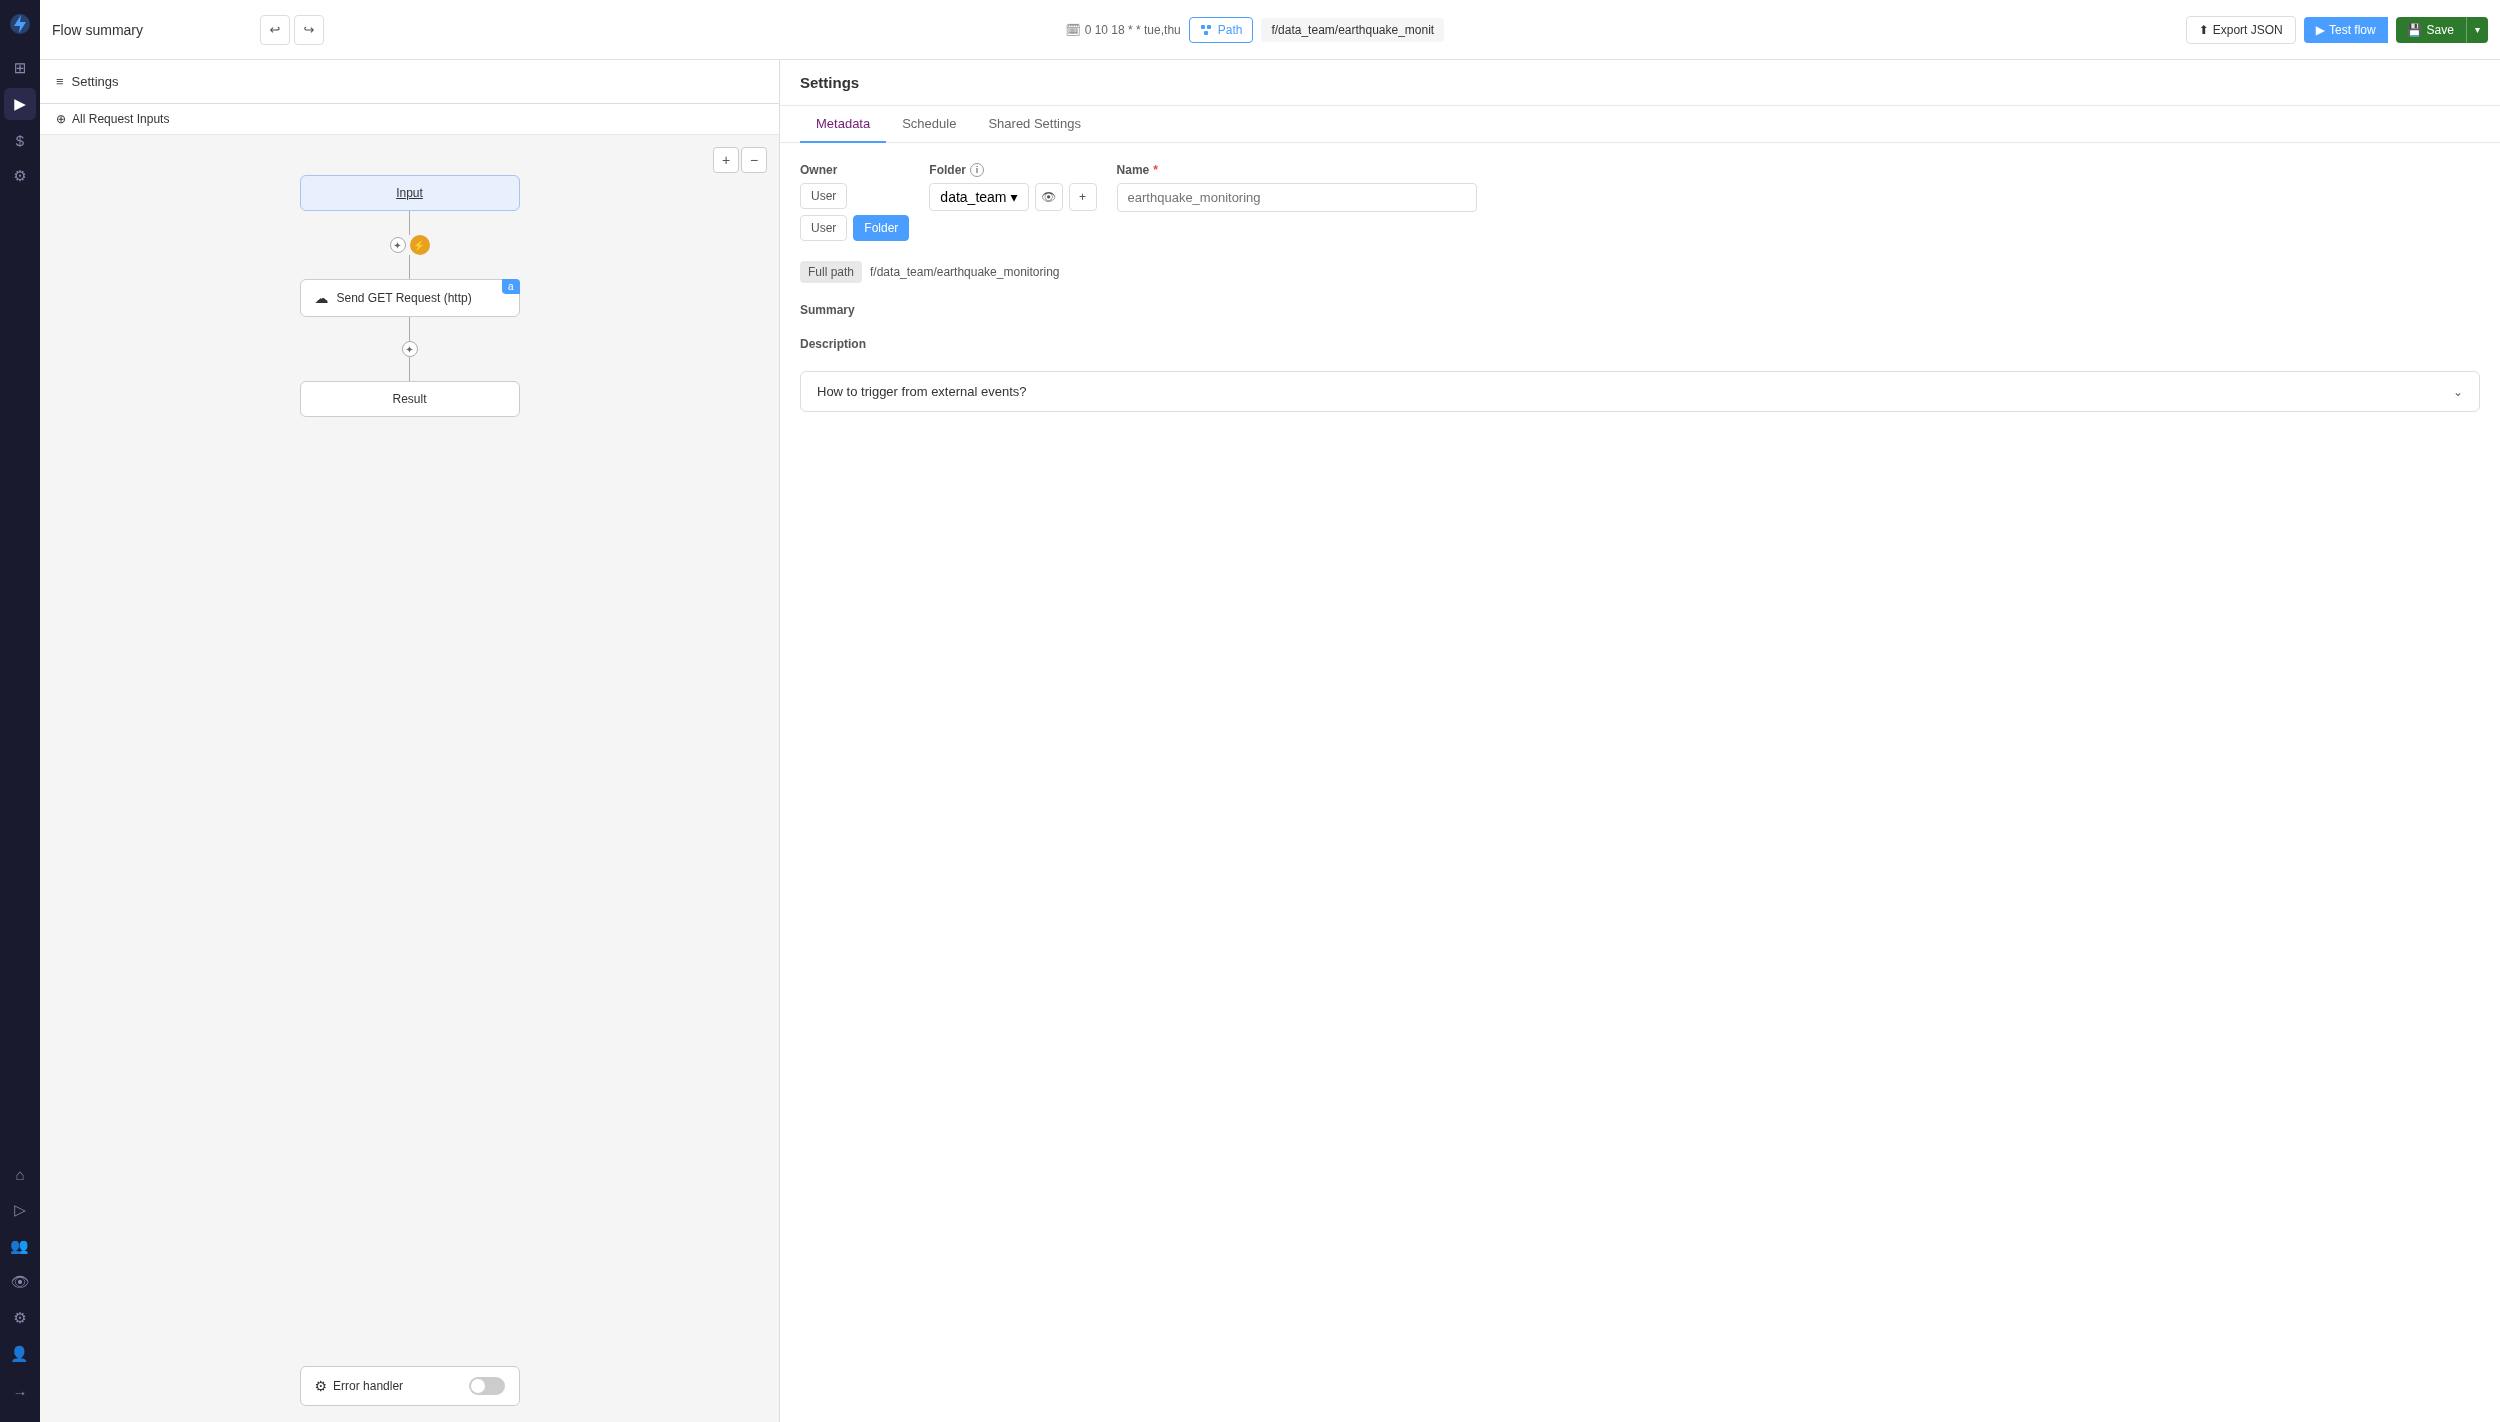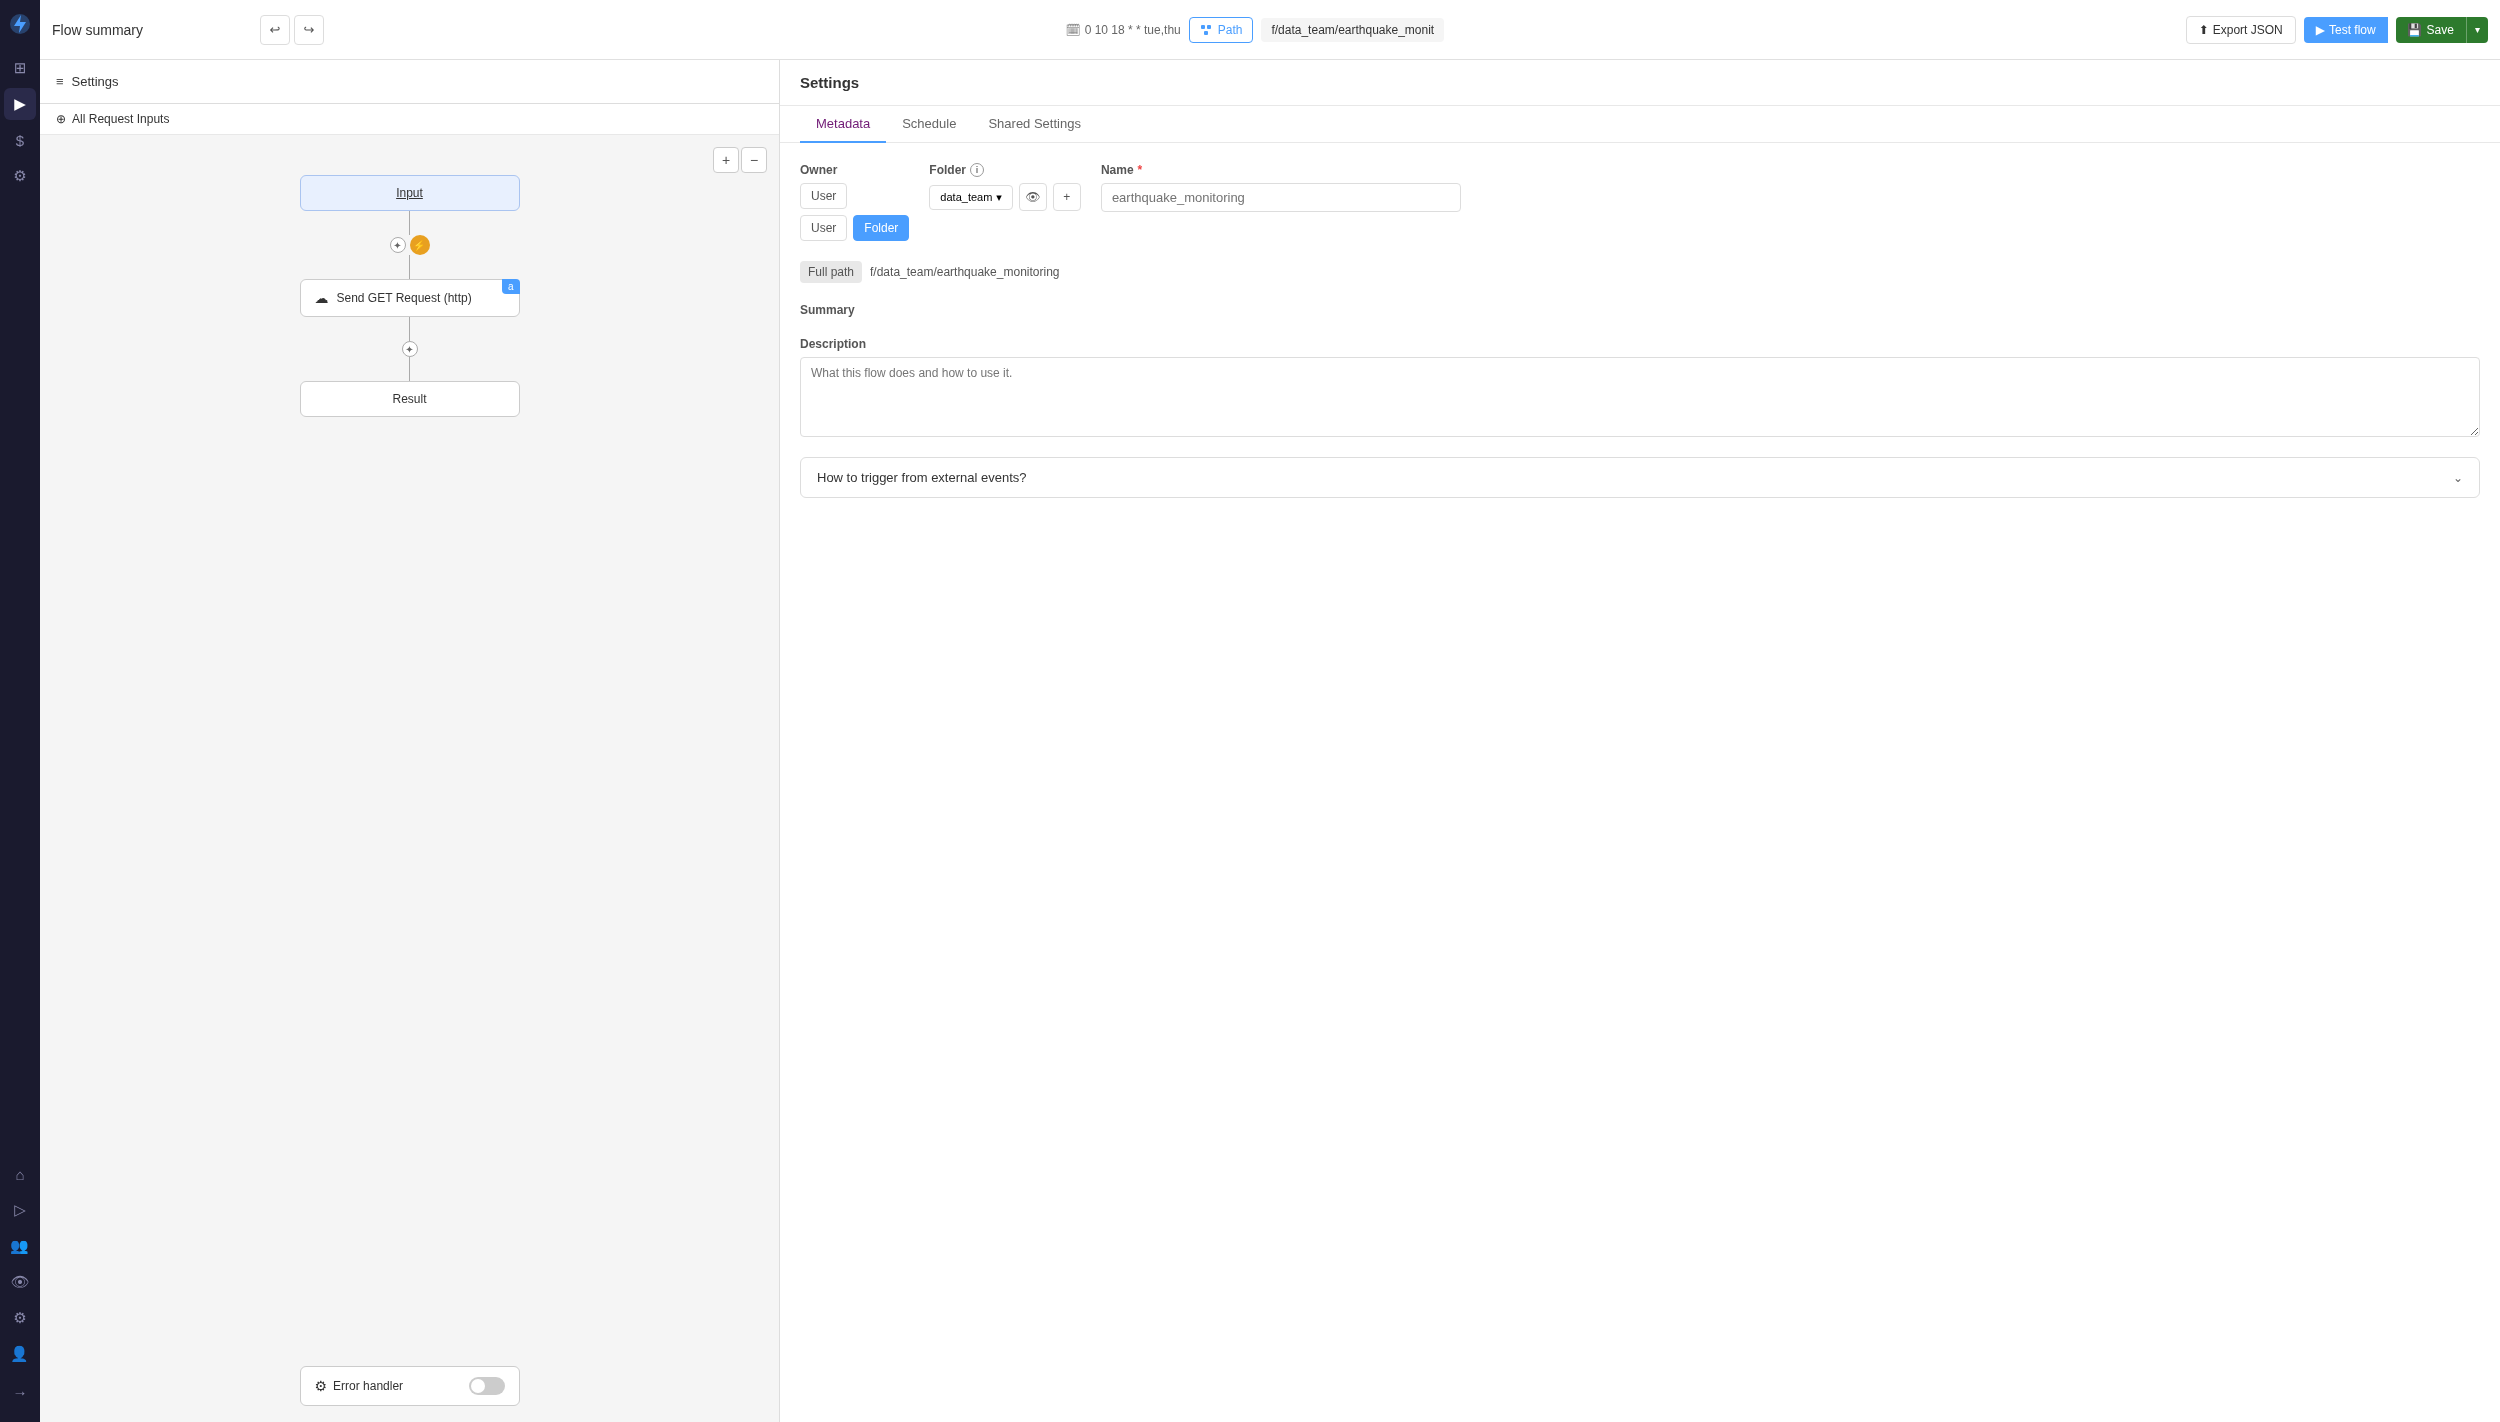--- a/index.html
+++ b/index.html
@@ -410,21 +410,21 @@
       color: #fff;
       border-color: #4a9eff;
     }
 
     .folder-select {
       display: flex; align-items: center; gap: 4px;
       padding: 5px 10px;
       border: 1px solid #ddd;
       border-radius: 4px;
       background: #fff;
-      font-size: 11px;
+      font-size: 14px;
       cursor: pointer;
     }
     .folder-action-btn {
       width: 28px; height: 28px;
       border: 1px solid #ddd;
       border-radius: 4px;
       background: #fff;
       cursor: pointer;
       display: flex; align-items: center; justify-content: center;
       font-size: 12px; color: #555;
@@ -687,21 +687,20 @@
           <span class="full-path-label">Full path</span>
           <span class="full-path-value">f/data_team/earthquake_monitoring</span>
         </div>
 
         <div class="settings-field">
           <div class="field-label">Summary</div>
         </div>
 
         <div class="settings-field">
           <div class="field-label">Description</div>
-          <textarea class="description-textarea" placeholder="What this flow does and how to use it." style=""></textarea>
         </div>
 
         <div class="trigger-section">
           <span class="trigger-label">How to trigger from external events?</span>
           <span class="chevron-icon">⌄</span>
         </div>
       </div>
     </div>
   </div>
 </div>

